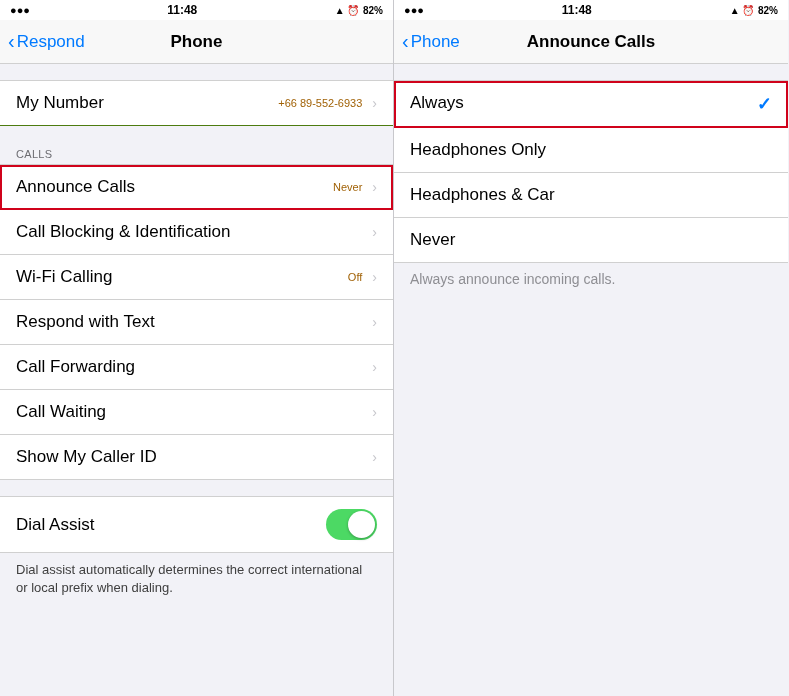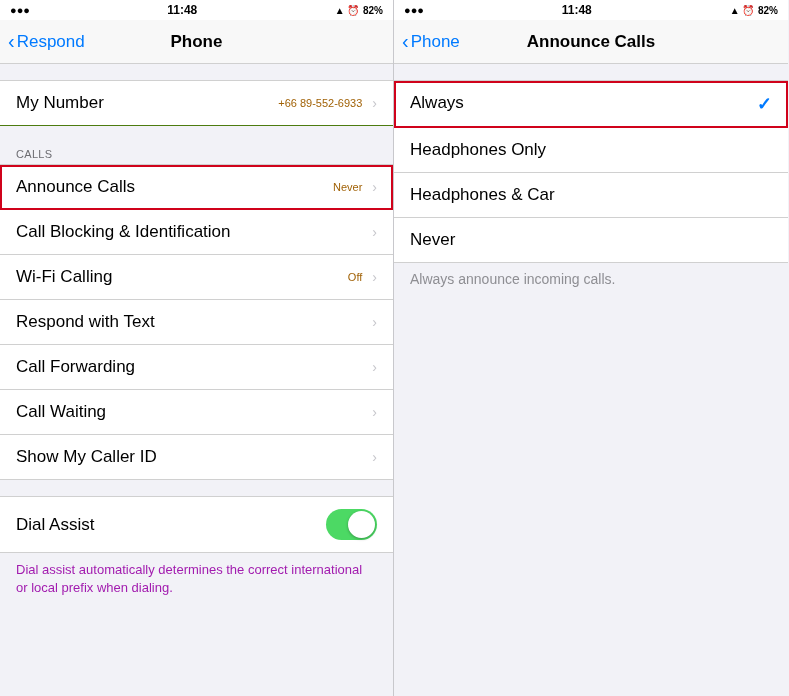--- a/index.html
+++ b/index.html
@@ -153,21 +153,21 @@
       border-radius: 50%;
       top: 2px;
       right: 2px;
       box-shadow: 0 1px 3px rgba(0,0,0,0.3);
     }
 
     
     .settings-footer {
       padding: 8px 16px 16px;
       font-size: 13px;
-      color: #a21caf;
+      color: #404040;
       line-height: 1.4;
     }
 
     
     .options-group {
       background: #fff;
       border-top: 1px solid #d0d0d0;
       border-bottom: 1px solid #d0d0d0;
       margin-top: 16px;
     }

